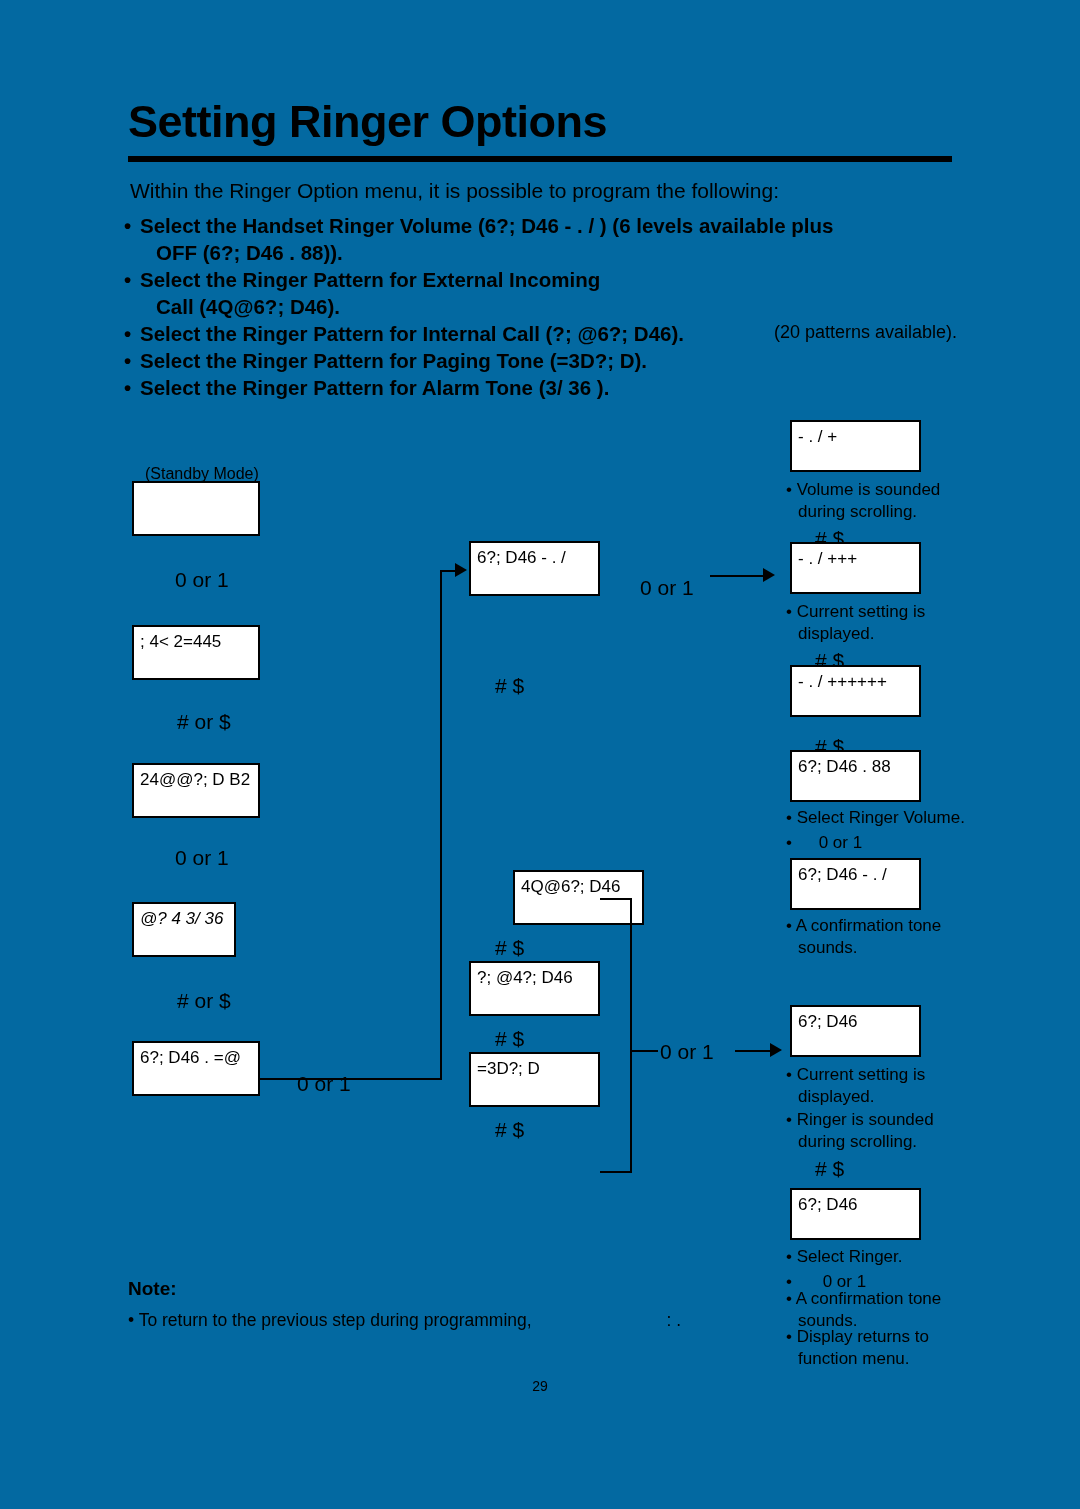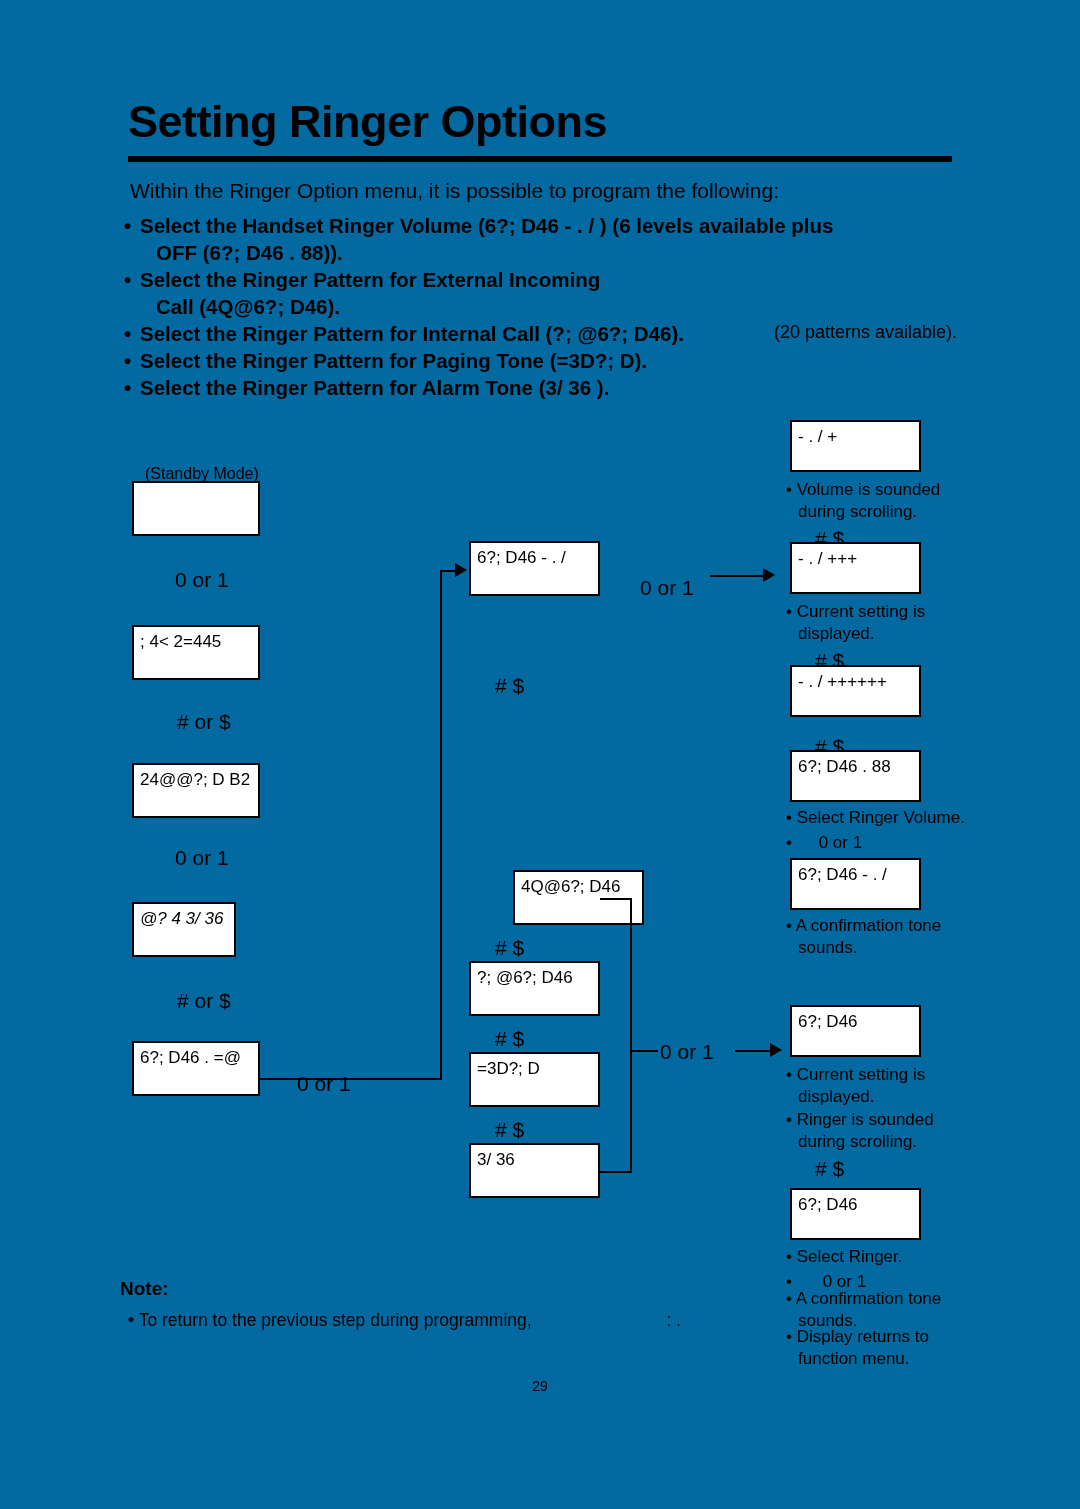--- a/index.html
+++ b/index.html
@@ -112,21 +112,21 @@
     position: absolute;
     width: 0; height: 0;
     border-top: 7px solid transparent;
     border-bottom: 7px solid transparent;
     border-left: 12px solid #000;
   }
 
   
   .note-head {
     position: absolute;
-    left: 120px;
+    left: 128px;
     top: 1278px;
     font-size: 19px;
     font-weight: bold;
   }
   .note-line {
     position: absolute;
     font-size: 17.5px;
   }
   .pageno {
     position: absolute;
@@ -205,27 +205,26 @@
   <div class="lcd" style="left:469px; top:541px; width:131px; height:55px;">6?; D46 - . /</div>
   <div class="lbl" style="left:640px; top:576px;"><span class="big">0  or 1</span></div>
   <div class="arrow-h" style="left:710px; top:575px; width:60px;"></div>
   <div class="arrowhead-r" style="left:763px; top:568px;"></div>
 
   <div class="lbl" style="left:495px; top:674px;"><span class="big">#     $</span></div>
 
   <div class="lcd" style="left:469px; top:870px; width:131px; height:55px;margin-left:44px;">4Q@6?; D46</div>
   <div class="lbl" style="left:495px; top:936px;"><span class="big">#     $</span></div>
 
-  <div class="lcd" style="left:469px; top:961px; width:131px; height:55px;">?; @6?; D46</div>
+  <div class="lcd" style="left:469px; top:961px; width:131px; height:55px;">?; @4?; D46</div>
   <div class="lbl" style="left:495px; top:1027px;"><span class="big">#     $</span></div>
 
   <div class="lcd" style="left:469px; top:1052px; width:131px; height:55px;">=3D?; D</div>
   <div class="lbl" style="left:495px; top:1118px;"><span class="big">#     $</span></div>
 
-  <div class="lcd" style="left:469px; top:1143px; width:131px; height:55px;">3/ 36</div>
 
   <div class="arrow-h" style="left:600px; top:898px; width:32px;"></div>
   <div class="arrow-v" style="left:630px; top:898px; height:275px;"></div>
   <div class="arrow-h" style="left:600px; top:1171px; width:32px;"></div>
   <div class="arrow-h" style="left:630px; top:1050px; width:28px;"></div>
   <div class="lbl" style="left:660px; top:1040px;"><span class="big">0  or 1</span></div>
   <div class="arrow-h" style="left:735px; top:1050px; width:42px;"></div>
   <div class="arrowhead-r" style="left:770px; top:1043px;"></div>
 
   <div class="lcd" style="left:790px; top:420px; width:131px; height:52px;">- . /     +</div>

